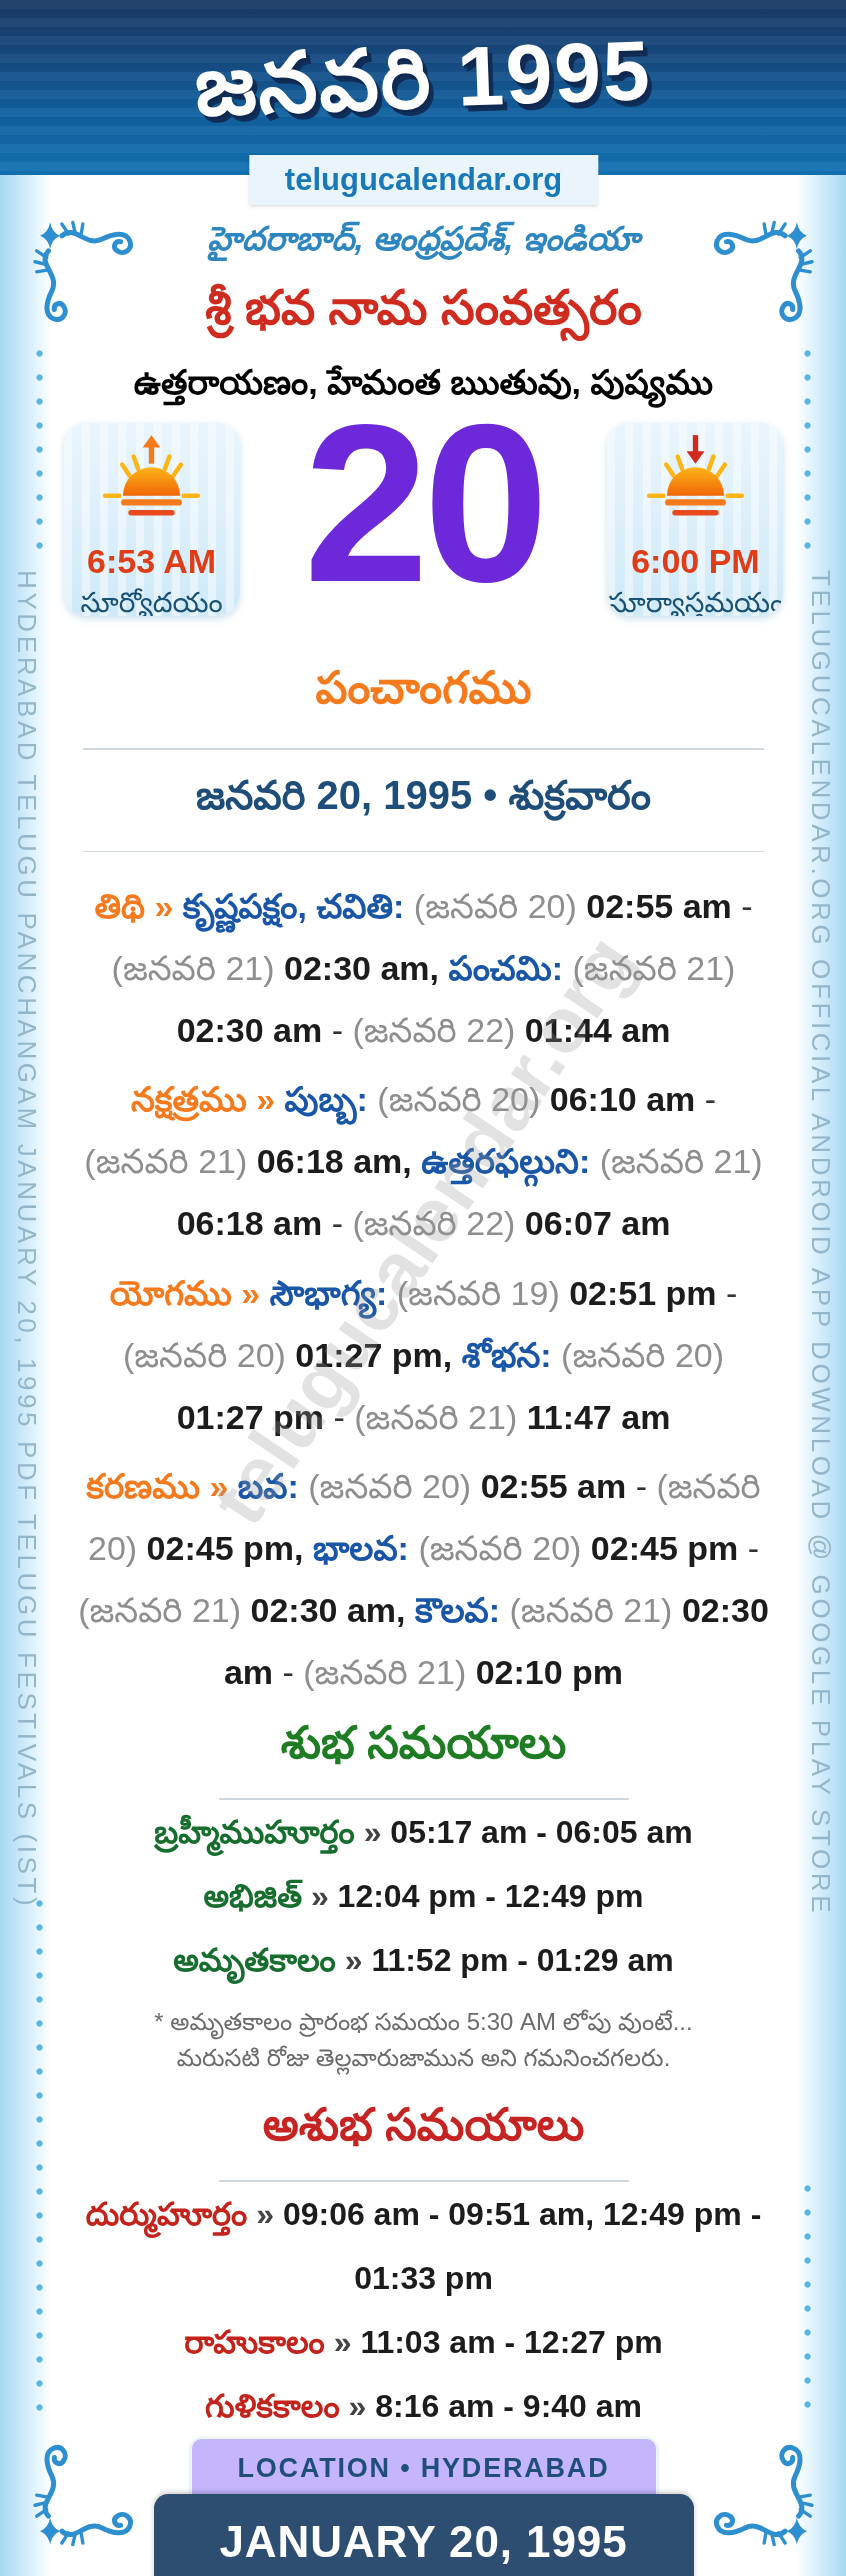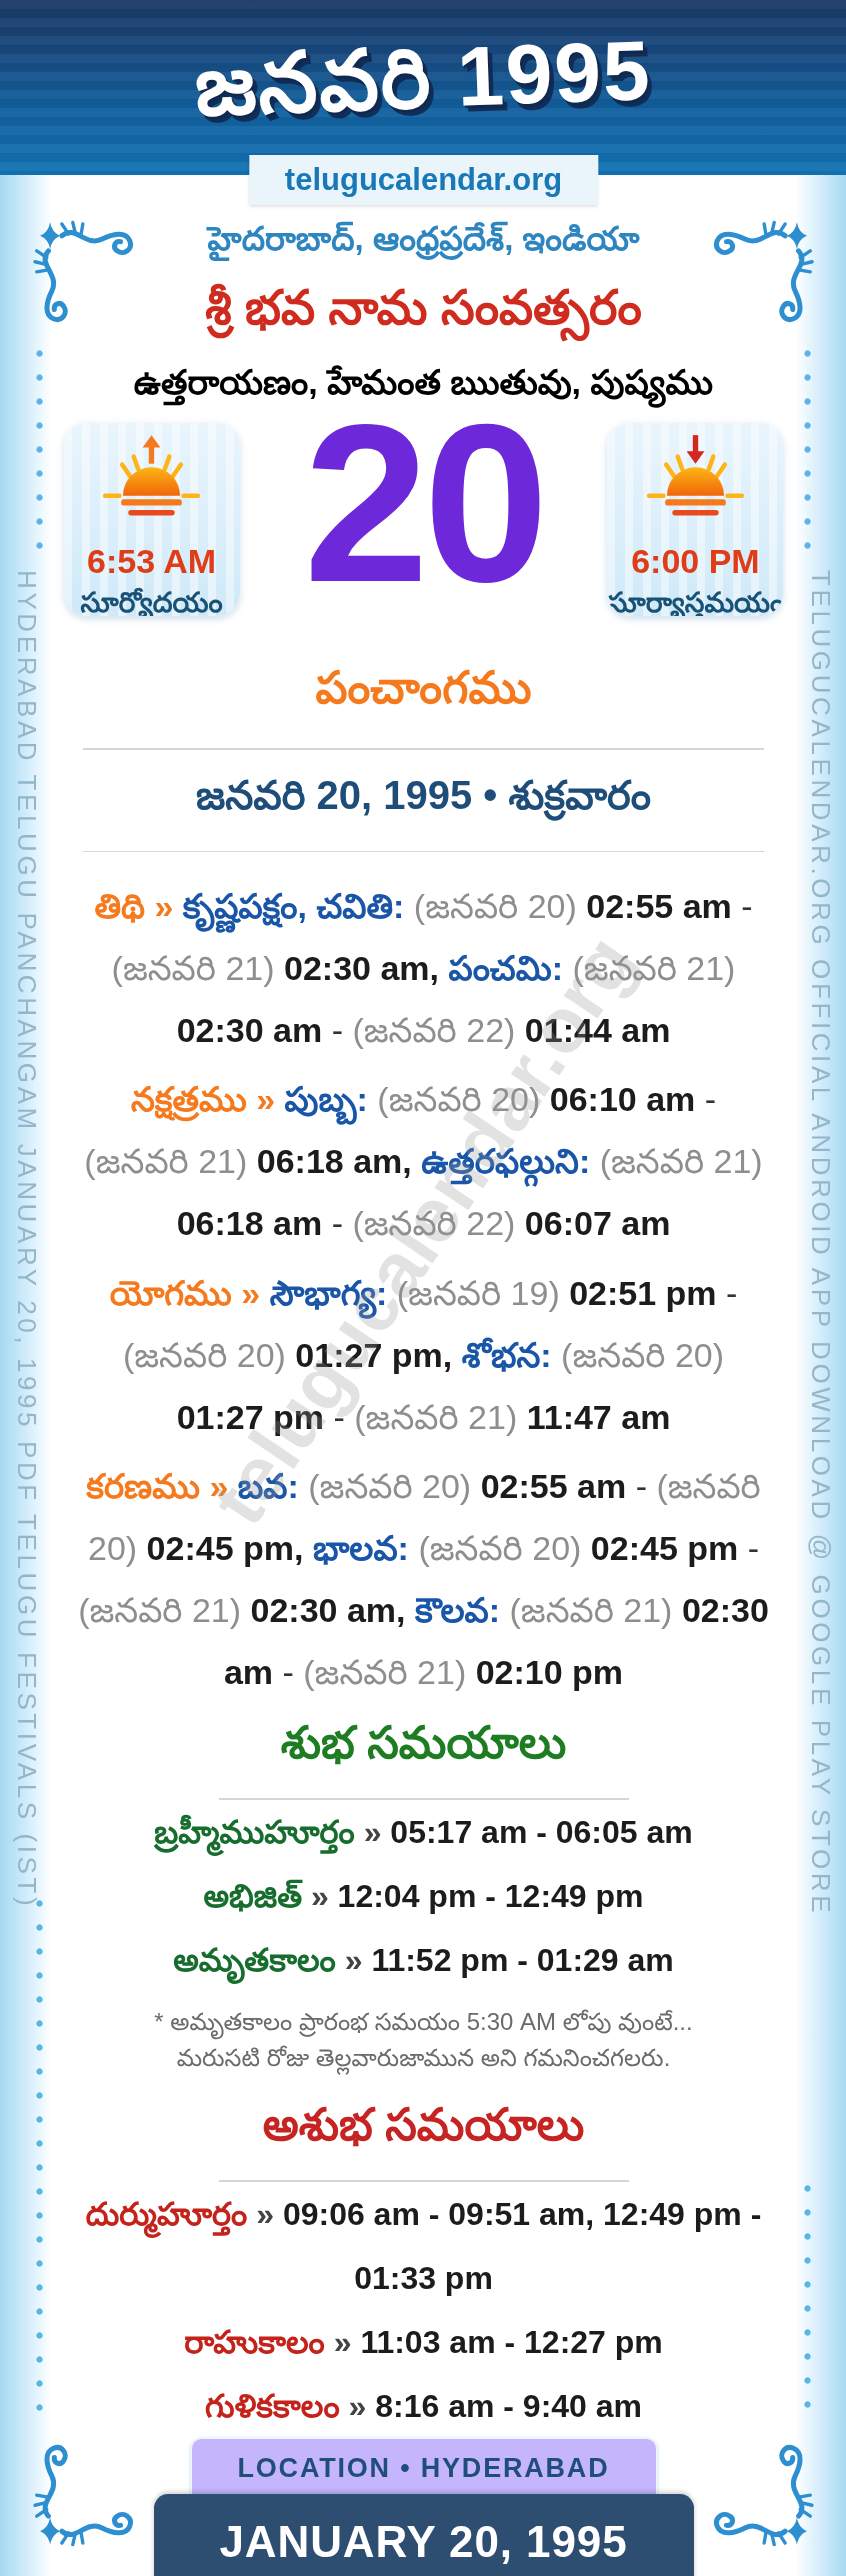--- a/index.html
+++ b/index.html
@@ -37,35 +37,35 @@
 
   
   .flourish{position:absolute;width:109px;height:118px;z-index:4;}
   .fl-tl{left:30px;top:217px;}
   .fl-tr{right:30px;top:217px;transform:scaleX(-1);}
   .fl-bl{left:30px;top:2432px;transform:scaleY(-1);}
   .fl-br{right:30px;top:2432px;transform:scale(-1,-1);}
 
   
   .content{position:absolute;left:52px;top:175px;width:743px;z-index:5;text-align:center;}
-  .region-line{margin-top:45px;font-size:33px;font-weight:600;color:#2e86c1;}
+  .region-line{margin-top:45px;font-size:33px;font-weight:600;color:#2e86c1;font-style:italic;}
   .samvatsaram-line{margin-top:14.3px;font-size:48px;font-weight:700;color:#cf2b1e;}
   .ayanam-line{margin-top:16px;font-size:34px;font-weight:600;color:#000000;}
 
   .sun-row{position:relative;height:203px;margin-top:12.5px;}
   .sun-card{position:absolute;top:0;width:176px;height:193px;border-radius:23px;
     background:linear-gradient(180deg,#e9f5fd 0%,#cfe9f8 100%);
     box-shadow:0 2.7px 7.1px rgba(70,130,180,0.25);overflow:hidden;}
   .sun-card .stripeov{position:absolute;inset:0;
     background:repeating-linear-gradient(90deg,rgba(255,255,255,0.45) 0 8px,rgba(0,0,0,0) 8px 18px);}
   .sun-card.left{left:11.6px;}
   .sun-card.right{right:11.6px;}
   .sun-card .icon{position:relative;margin-top:12.5px;}
   .sun-time{position:relative;font-size:34px;font-weight:700;color:#df3d17;margin-top:11px;}
-  .sun-label{position:relative;font-size:28px;font-weight:700;color:#1a5276;margin-top:5.3px;}
+  .sun-label{position:relative;font-size:28px;font-weight:400;color:#1a5276;margin-top:5.3px;}
   .date-number{position:absolute;left:50%;top:-43px;transform:translateX(-50%);
     font-size:225px;font-weight:800;color:#6d28d9;letter-spacing:-5.3px;line-height:1.1;}
 
   .section-heading{font-size:45px;font-weight:700;margin-top:36px;}
   .h-orange{color:#f57a1d;}
   .h-green{color:#1e7d22;margin-top:14.3px;}
   .h-red{color:#c62323;margin-top:23px;}
   .divider{height:1.8px;background:#cfd8dd;width:681px;margin:23px auto 0 auto;}
   .divider.short{width:410px;margin-top:18px;}
   .panch-date{margin-top:23px;font-size:40px;font-weight:700;color:#1d4d78;}

